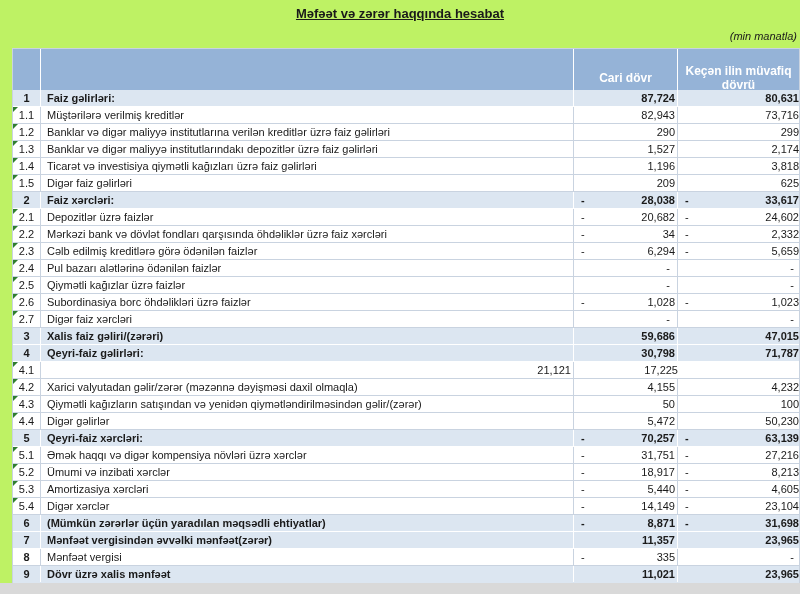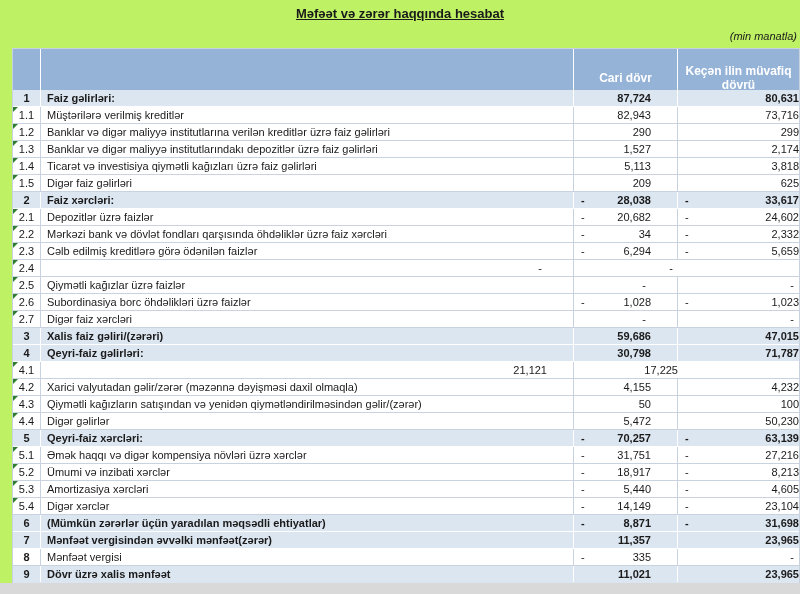--- a/index.html
+++ b/index.html
@@ -46,21 +46,21 @@
   .td{
     position:relative;font-size:11px;line-height:16px;height:16px;
     border-right:1px solid var(--grid);overflow:hidden;white-space:nowrap;
   }
   .tr.total .td{border-right-color:#fff;font-weight:bold;}
   .td:last-child{border-right:none;}
   .c-no{text-align:center;}
   .c-no.b{font-weight:bold;}
   .c-label{padding-left:6px;}
   .num{text-align:right;}
-  .c-cur{padding-right:26px;text-align:right;}
+  .c-cur{padding-right:2px;text-align:right;}
   .c-prev{}
   .num.zero .val{padding-right:5px;}
   .sign{position:absolute;left:7px;top:0;}
   .tri{
     position:absolute;top:0;left:0;width:0;height:0;
     border-top:5px solid var(--tri-green);border-right:5px solid transparent;
   }
   .canvas-strip{
     position:absolute;left:0;bottom:0;width:100%;height:11px;
     background:var(--canvas-grey);
@@ -103,21 +103,21 @@
         </div>
         <div class="tr">
           <div class="td c-no"><span class="tri"></span><span>1.3</span></div>
           <div class="td c-label">Banklar və digər maliyyə institutlarındakı depozitlər üzrə faiz gəlirləri</div>
           <div class="td num c-cur"><span class="val">1,527</span></div>
           <div class="td num c-prev"><span class="val">2,174</span></div>
         </div>
         <div class="tr">
           <div class="td c-no"><span class="tri"></span><span>1.4</span></div>
           <div class="td c-label">Ticarət və investisiya qiymətli kağızları üzrə faiz gəlirləri</div>
-          <div class="td num c-cur"><span class="val">5,113</span></div>
+          <div class="td num c-cur"><span class="val">1,196</span></div>
           <div class="td num c-prev"><span class="val">3,818</span></div>
         </div>
         <div class="tr">
           <div class="td c-no"><span class="tri"></span><span>1.5</span></div>
           <div class="td c-label">Digər faiz gəlirləri</div>
           <div class="td num c-cur"><span class="val">209</span></div>
           <div class="td num c-prev"><span class="val">625</span></div>
         </div>
         <div class="tr total">
           <div class="td c-no b"><span>2</span></div>
@@ -138,20 +138,21 @@
           <div class="td num c-prev"><span class="sign">-</span><span class="val">2,332</span></div>
         </div>
         <div class="tr">
           <div class="td c-no"><span class="tri"></span><span>2.3</span></div>
           <div class="td c-label">Cəlb edilmiş kreditlərə görə ödənilən faizlər</div>
           <div class="td num c-cur"><span class="sign">-</span><span class="val">6,294</span></div>
           <div class="td num c-prev"><span class="sign">-</span><span class="val">5,659</span></div>
         </div>
         <div class="tr">
           <div class="td c-no"><span class="tri"></span><span>2.4</span></div>
+          <div class="td c-label">Pul bazarı alətlərinə ödənilən faizlər</div>
           <div class="td num c-cur zero"><span class="val">-</span></div>
           <div class="td num c-prev zero"><span class="val">-</span></div>
         </div>
         <div class="tr">
           <div class="td c-no"><span class="tri"></span><span>2.5</span></div>
           <div class="td c-label">Qiymətli kağızlar üzrə faizlər</div>
           <div class="td num c-cur zero"><span class="val">-</span></div>
           <div class="td num c-prev zero"><span class="val">-</span></div>
         </div>
         <div class="tr">

